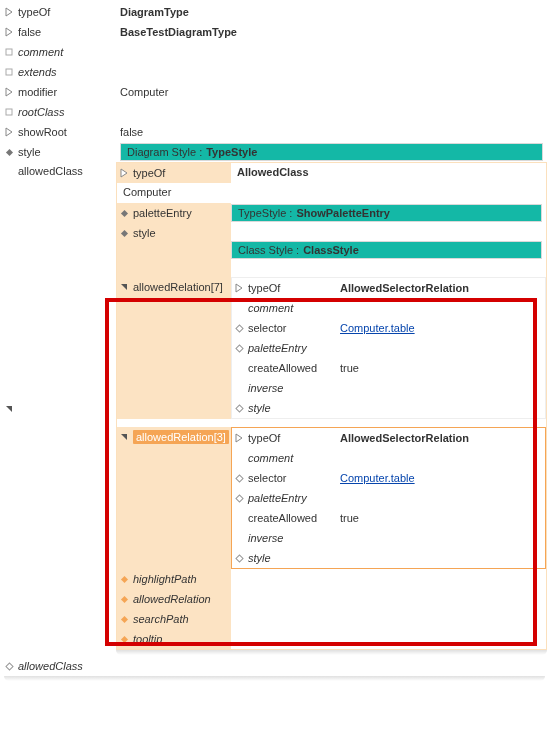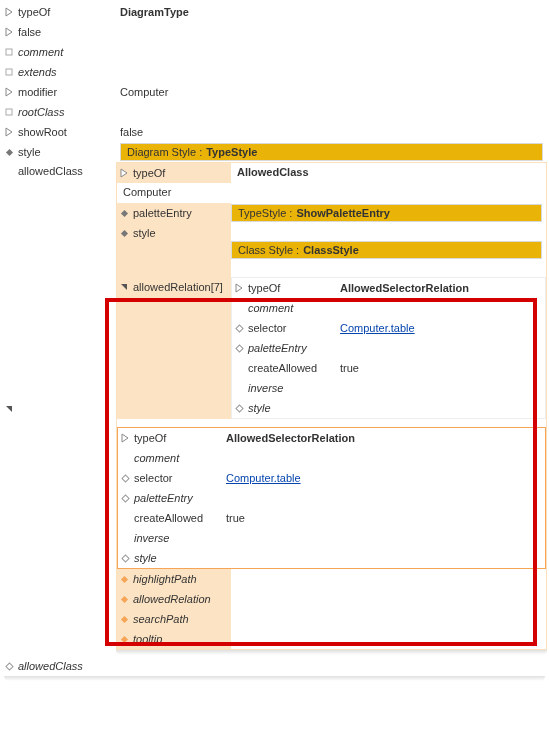--- a/index.html
+++ b/index.html
@@ -35,21 +35,21 @@
     flex-shrink: 0;
   }
   .value {
     flex: 1;
     padding-left: 4px;
   }
   .bold { font-weight: bold; }
   .italic { font-style: italic; }
   .valbox {
     border: 1px solid #d9d9d9;
-    background: #eab308;
+    background: #14b8a6;
     padding: 2px 6px;
     min-height: 18px;
     display: flex;
     gap: 4px;
     width: calc(100% - 4px);
   }
   .nested-container {
     display: flex;
     min-height: 20px;
   }
@@ -142,20 +142,21 @@
   <div class="label">typeOf</div>
   <div class="value bold">DiagramType</div>
 </div>
 <div class="row">
   <div class="gutter">
       <svg width="10" height="10">
         <use href="#tri-right"></use>
       </svg>
     </div>
   <div class="label">false</div>
+  <div class="value bold">BaseTestDiagramType</div>
 </div>
 <div class="row">
   <div class="gutter">
       <svg width="10" height="10">
         <use href="#square"></use>
       </svg>
     </div>
   <div class="label italic">comment</div>
   <div class="value"></div>
 </div>
@@ -338,20 +339,32 @@
                   <use href="#diamond-hollow"></use>
                 </svg>
               </div>
               <div class="label italic">style</div>
               <div class="value"></div>
             </div>
         </div>
       </div>
 
       <div class="nested-container" style="margin-top:8px">
+        <div class="nested-spine">
+          <div class="spine-top">
+            <div class="gutter">
+                <svg width="10" height="10">
+                  <use href="#tri-down"></use>
+                </svg>
+              </div>
+            <div class="lbl" style="font-style:normal">
+              <span class="selected-label">allowedRelation[3]</span>
+            </div>
+          </div>
+        </div>
         <div class="deep-body" style="border:1px solid #f5a555">
           <div class="row">
               <div class="gutter">
                 <svg width="10" height="10">
                   <use href="#tri-right"></use>
                 </svg>
               </div>
               <div class="label">typeOf</div>
               <div class="value bold">AllowedSelectorRelation</div>
             </div>

